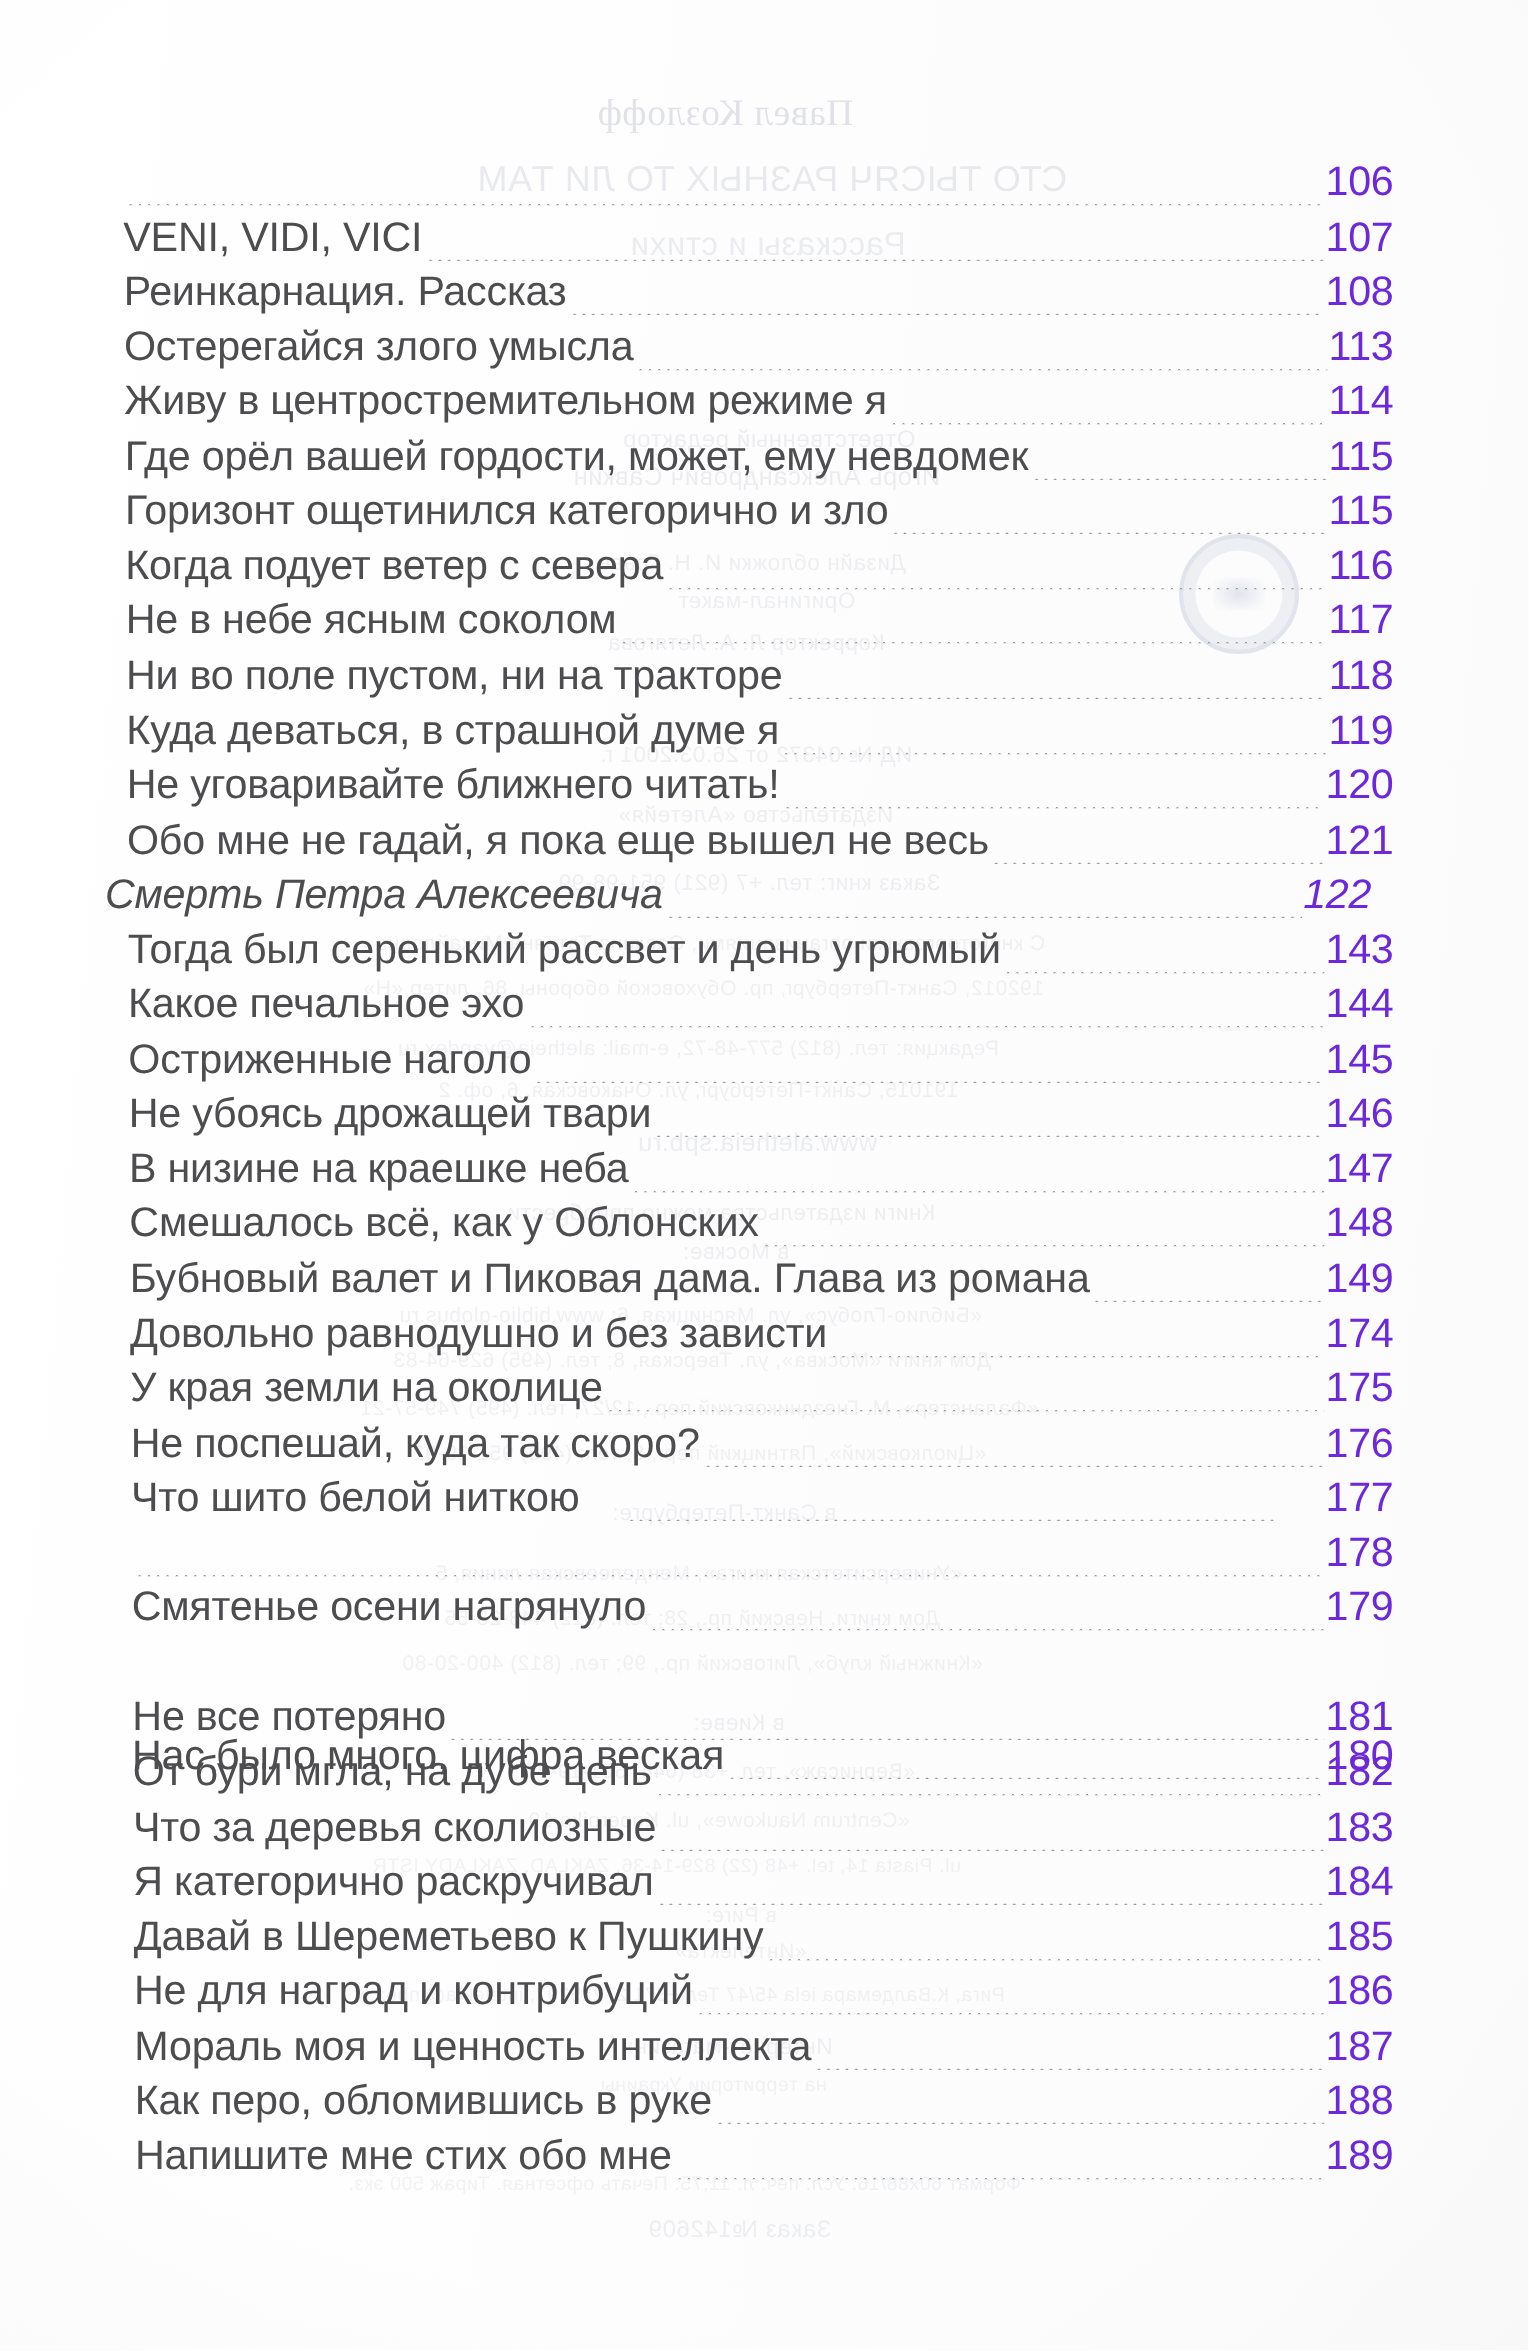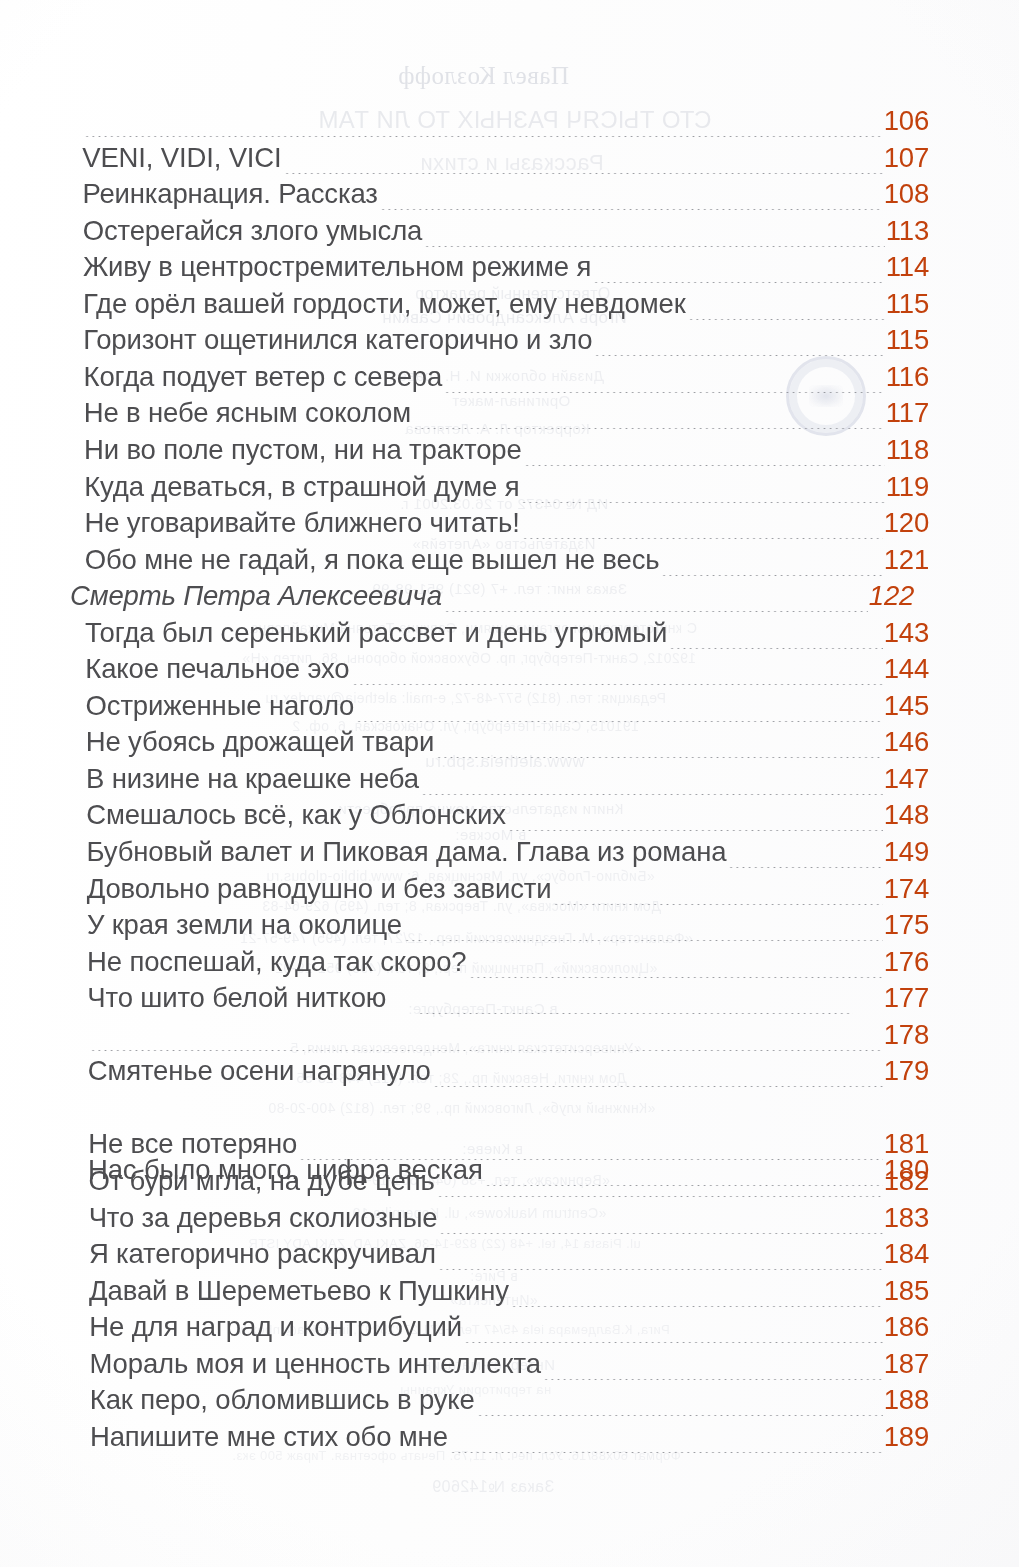--- a/index.html
+++ b/index.html
@@ -114,21 +114,21 @@
     background-size: 6.2px 2px;
     background-repeat: repeat-x;
     background-position: 0 1px;
     opacity: 0.92;
   }
 
   .toc-page {
     font-family: "Liberation Sans", sans-serif;
     font-size: 27.5px;
     line-height: 30px;
-    color: #c2410c;
+    color: #6d28d9;
     letter-spacing: -0.2px;
     flex: 0 0 auto;
     text-align: center;
   }
 </style>
 </head>
 <body>
 
 <div id="page">
 

